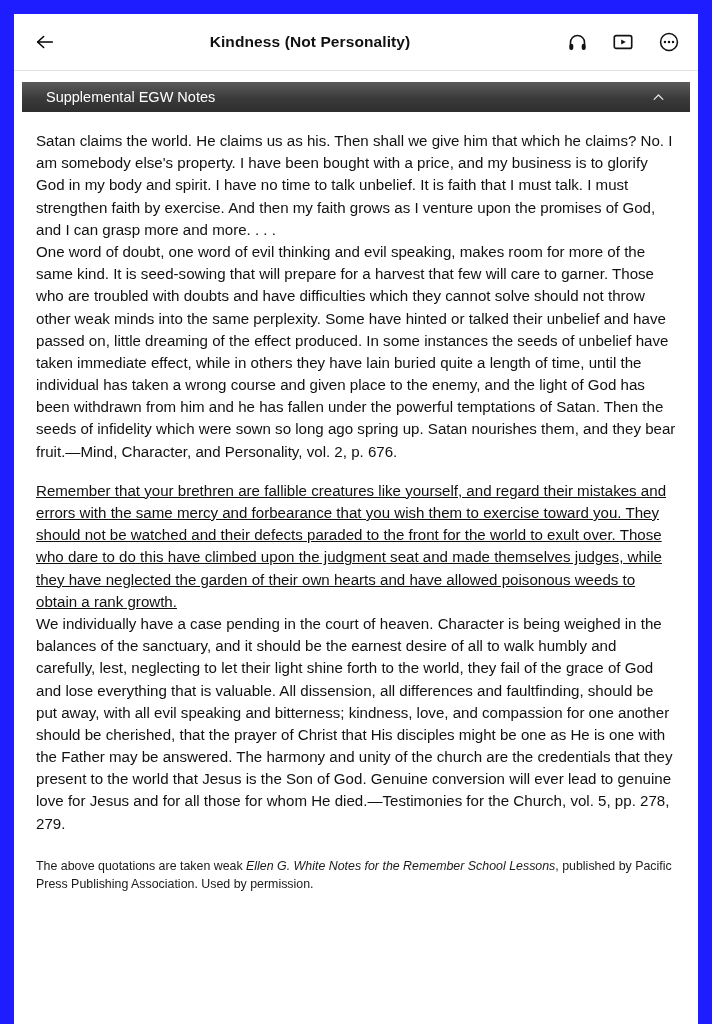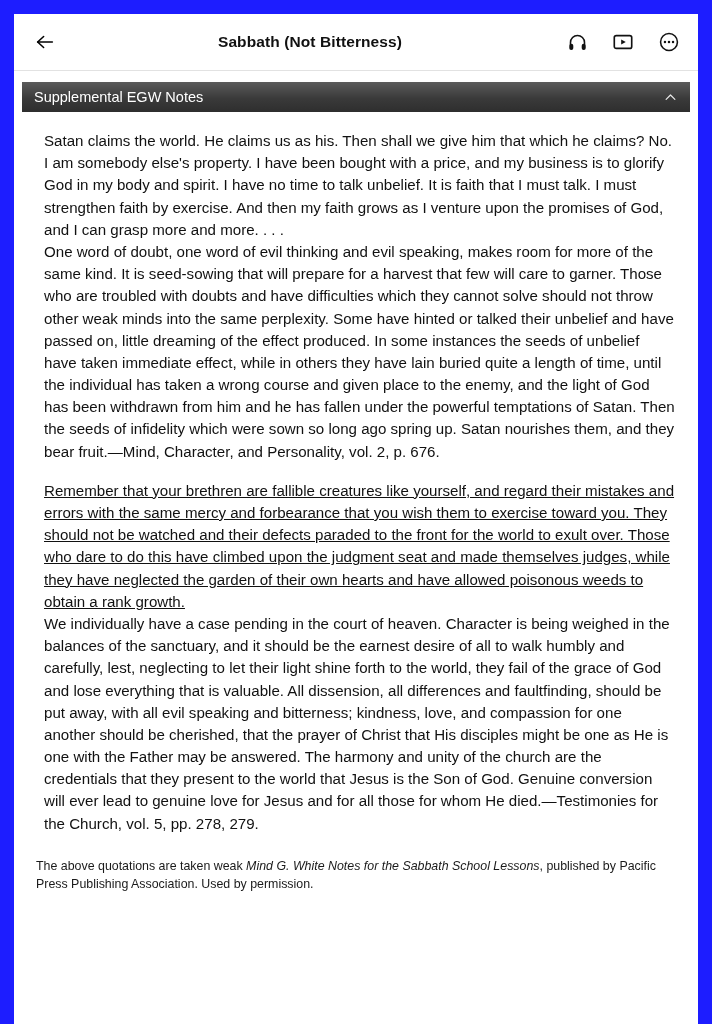--- a/index.html
+++ b/index.html
@@ -71,21 +71,21 @@
     color: #121212;
     cursor: pointer;
   }
   
   .section-header {
     margin: 11px 8px 0 8px;
     height: 30px;
     background: linear-gradient(to bottom, #5b5b5b 0%, #3a3a3a 55%, #2e2e2e 100%);
     display: flex;
     align-items: center;
-    padding: 0 12px;
+    padding: 0 24px;
     color: #ffffff;
   }
   .section-header-title {
     font-size: 14.5px;
     flex: 1 1 auto;
     color: #fff;
   }
   .chevron-up {
     width: 16px;
     height: 16px;
@@ -98,21 +98,21 @@
   
   .content {
     flex: 1 1 auto;
     overflow: hidden;
     padding: 18px 22px 10px 22px;
   }
   .para {
     font-size: 15.1px;
     line-height: 1.47;
     color: #111111;
-    margin: 0 0 0 8px;
+    margin: 0 0 0 0;
     text-align: left;
   }
   .para.gap-before { margin-top: 17px; text-decoration: underline; }
   .footnote {
     font-size: 12.4px;
     line-height: 1.48;
     color: #1a1a1a;
     margin-top: 22px;
   }
   .footnote .italic { font-style: italic; }
@@ -122,21 +122,21 @@
 
 <div id="app">
 
   <div class="topbar">
     <div class="back-btn">
       <svg width="22" height="22" viewBox="0 0 24 24" aria-hidden="true">
         <path d="M20 12H4" stroke="#000" stroke-width="1.7" fill="none" stroke-linecap="round"></path>
         <path d="M10.5 6L4 12l6.5 6" stroke="#000" stroke-width="1.7" fill="none" stroke-linecap="round" stroke-linejoin="round"></path>
       </svg>
     </div>
-    <div class="topbar-title">Sabbath (Not Bitterness)</div>
+    <div class="topbar-title">Kindness (Not Personality)</div>
     <div class="topbar-actions">
       <div class="icon-btn">
         <svg width="21" height="21" viewBox="0 0 24 24" aria-hidden="true">
           <path d="M4 14v-2a8 8 0 0 1 16 0v2" stroke="#121212" stroke-width="1.8" fill="none" stroke-linecap="round"></path>
           <rect x="2.6" y="13.4" width="4.6" height="7.2" rx="2.2" fill="#121212"></rect>
           <rect x="16.8" y="13.4" width="4.6" height="7.2" rx="2.2" fill="#121212"></rect>
         </svg>
       </div>
       <div class="icon-btn">
         <svg width="22" height="22" viewBox="0 0 24 24" aria-hidden="true">
@@ -162,16 +162,16 @@
         <path d="M5 15l7-7 7 7" stroke="#e9e9e9" stroke-width="1.9" fill="none" stroke-linecap="round" stroke-linejoin="round"></path>
       </svg>
     </div>
   </div>
 
   <div class="content">
     <p class="para">Satan claims the world. He claims us as his. Then shall we give him that which he claims? No. I am somebody else's property. I have been bought with a price, and my business is to glorify God in my body and spirit. I have no time to talk unbelief. It is faith that I must talk. I must strengthen faith by exercise. And then my faith grows as I venture upon the promises of God, and I can grasp more and more. . . .</p>
     <p class="para">One word of doubt, one word of evil thinking and evil speaking, makes room for more of the same kind. It is seed-sowing that will prepare for a harvest that few will care to garner. Those who are troubled with doubts and have difficulties which they cannot solve should not throw other weak minds into the same perplexity. Some have hinted or talked their unbelief and have passed on, little dreaming of the effect produced. In some instances the seeds of unbelief have taken immediate effect, while in others they have lain buried quite a length of time, until the individual has taken a wrong course and given place to the enemy, and the light of God has been withdrawn from him and he has fallen under the powerful temptations of Satan. Then the seeds of infidelity which were sown so long ago spring up. Satan nourishes them, and they bear fruit.—Mind, Character, and Personality, vol. 2, p. 676.</p>
     <p class="para gap-before">Remember that your brethren are fallible creatures like yourself, and regard their mistakes and errors with the same mercy and forbearance that you wish them to exercise toward you. They should not be watched and their defects paraded to the front for the world to exult over. Those who dare to do this have climbed upon the judgment seat and made themselves judges, while they have neglected the garden of their own hearts and have allowed poisonous weeds to obtain a rank growth.</p>
     <p class="para">We individually have a case pending in the court of heaven. Character is being weighed in the balances of the sanctuary, and it should be the earnest desire of all to walk humbly and carefully, lest, neglecting to let their light shine forth to the world, they fail of the grace of God and lose everything that is valuable. All dissension, all differences and faultfinding, should be put away, with all evil speaking and bitterness; kindness, love, and compassion for one another should be cherished, that the prayer of Christ that His disciples might be one as He is one with the Father may be answered. The harmony and unity of the church are the credentials that they present to the world that Jesus is the Son of God. Genuine conversion will ever lead to genuine love for Jesus and for all those for whom He died.—Testimonies for the Church, vol. 5, pp. 278, 279.</p>
-    <p class="footnote"><span>The above quotations are taken weak </span><span class="italic">Mind G. White Notes for the Sabbath School Lessons</span><span>, published by Pacific Press Publishing Association. Used by permission.</span></p>
+    <p class="footnote"><span>The above quotations are taken weak </span><span class="italic">Ellen G. White Notes for the Remember School Lessons</span><span>, published by Pacific Press Publishing Association. Used by permission.</span></p>
   </div>
 
 </div>
 
 </body></html>

